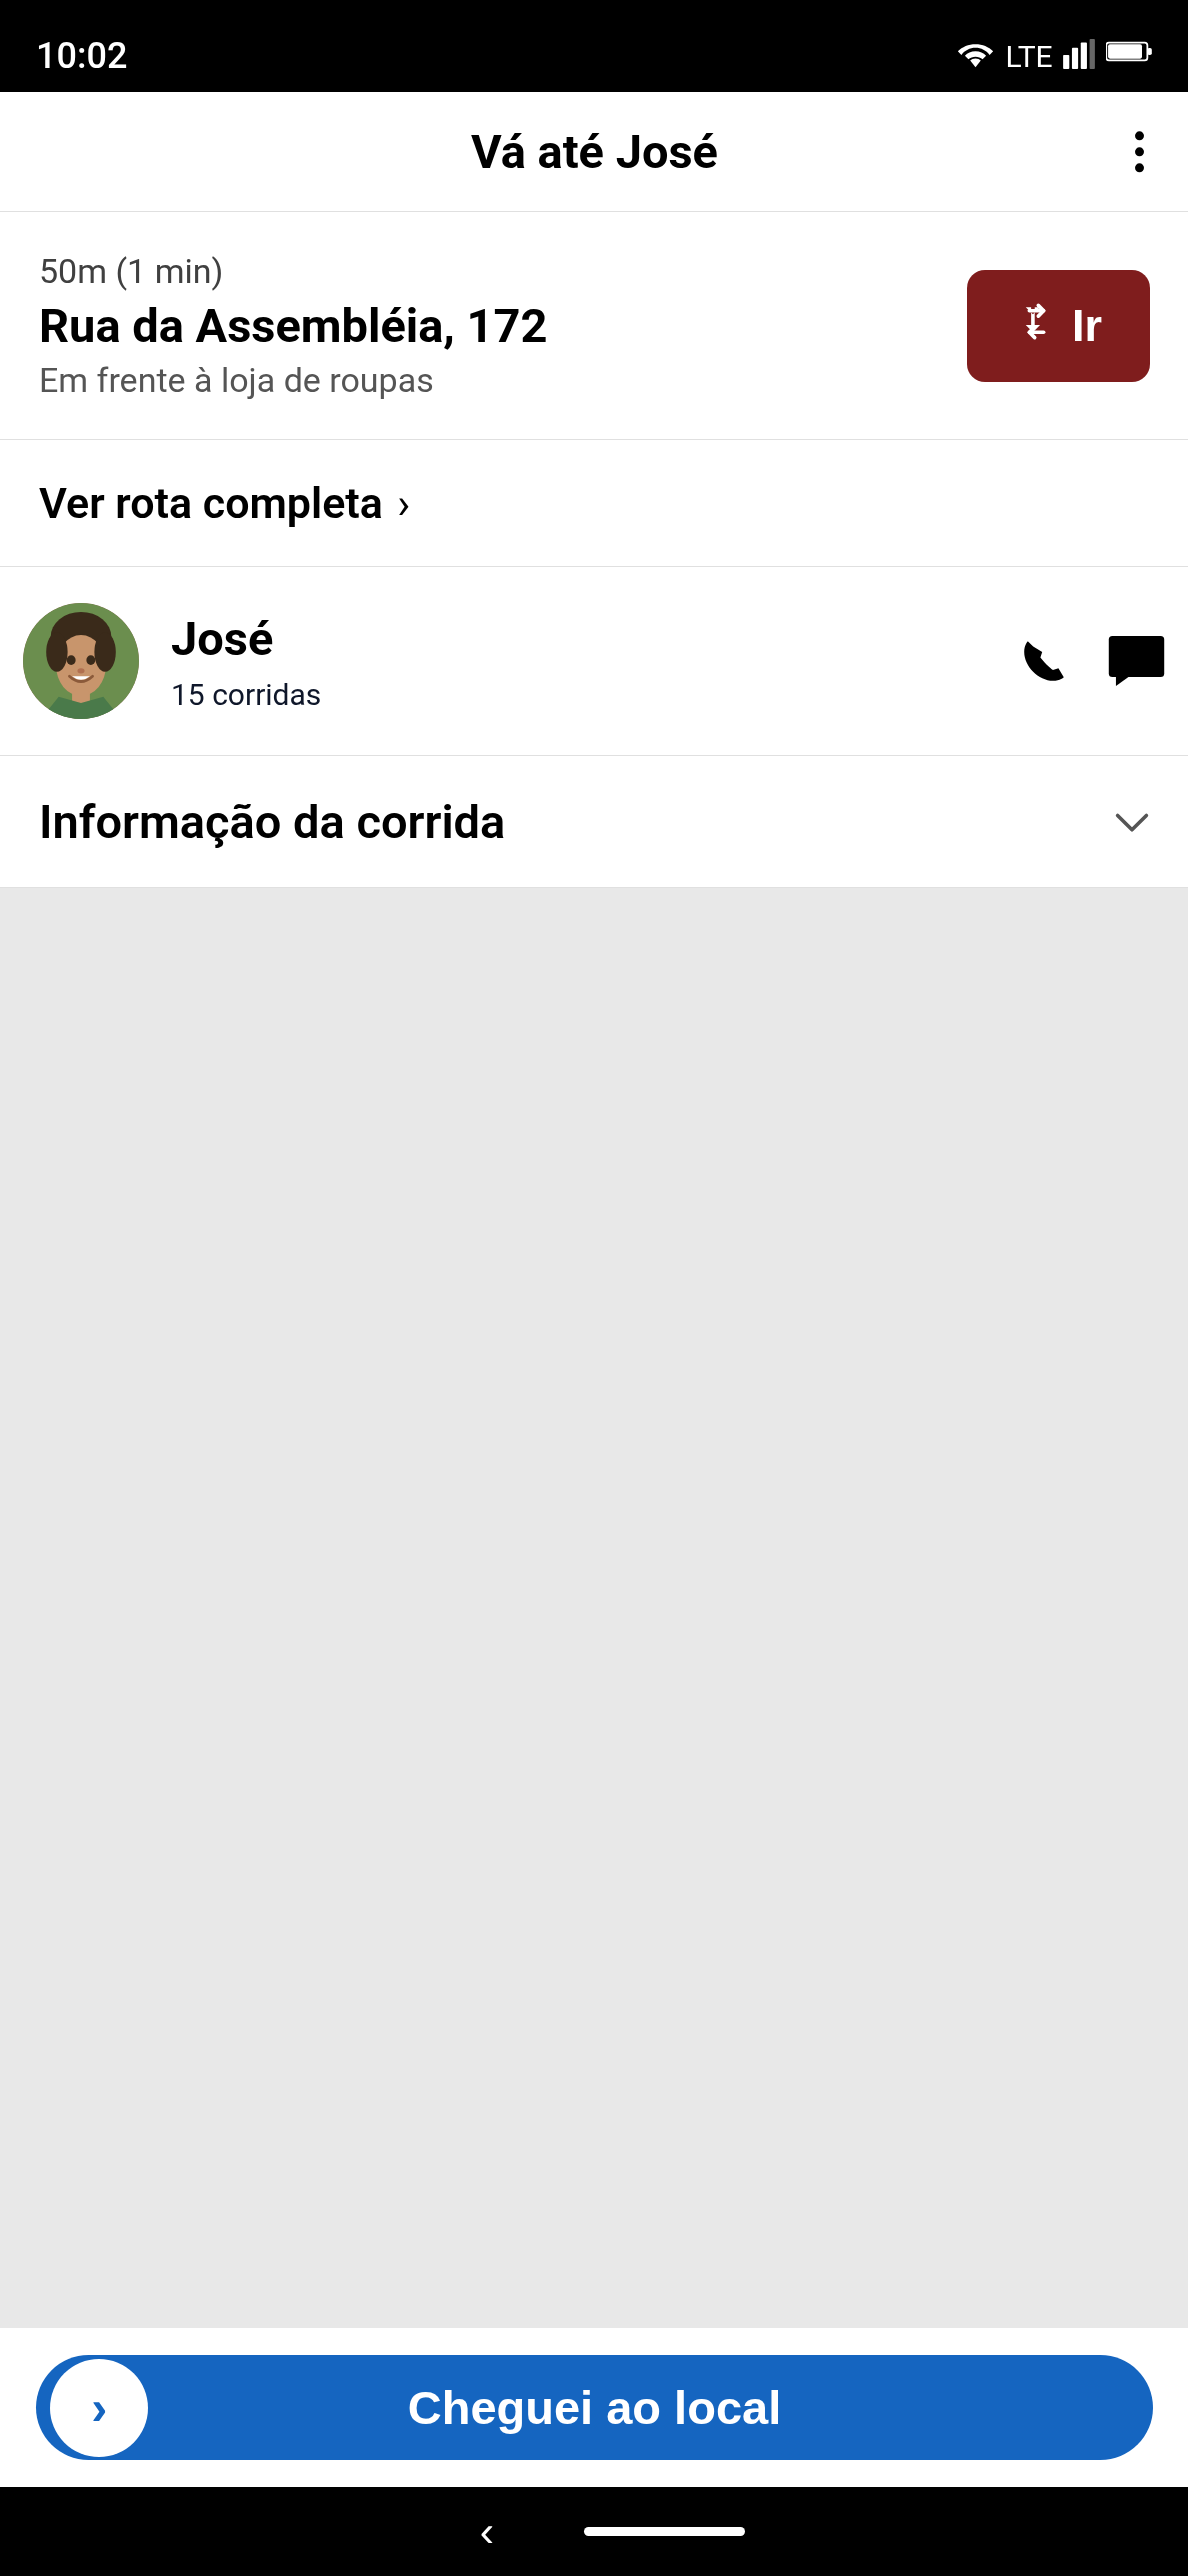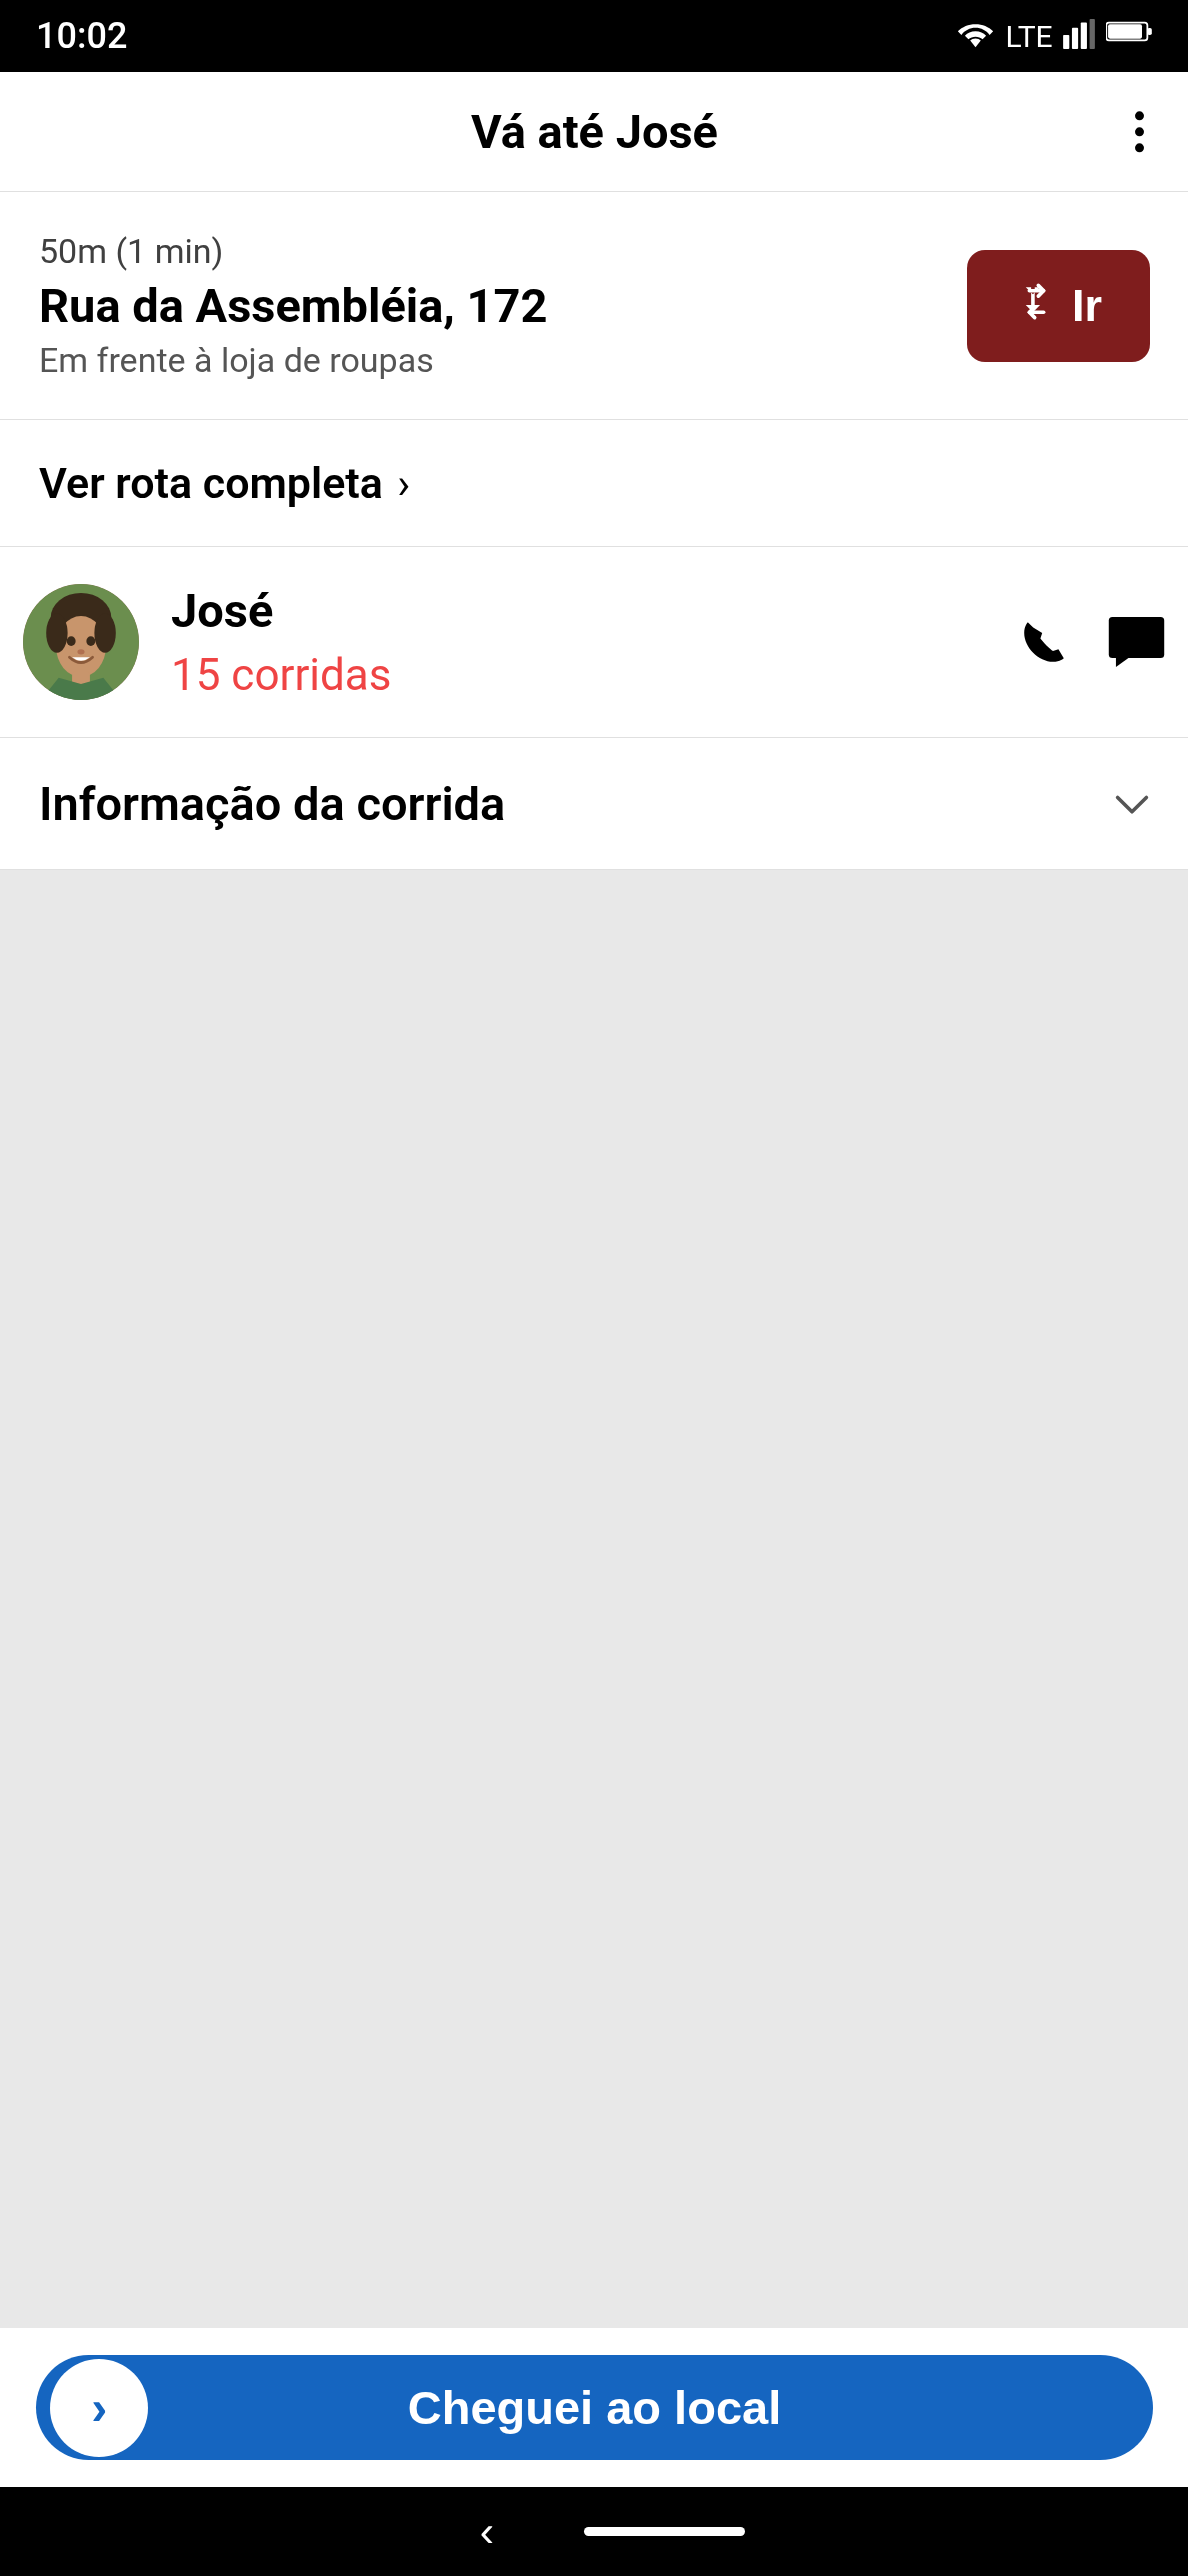--- a/index.html
+++ b/index.html
@@ -17,20 +17,21 @@
     
     .status-bar {
       background: #000;
       color: #fff;
       display: flex;
       align-items: center;
       justify-content: space-between;
       padding: 0 36px;
       height: 72px;
       flex-shrink: 0;
+      margin-top: 20px;
     }
 
     .status-bar-time {
       font-size: 36px;
       font-weight: 500;
     }
 
     .status-bar-icons {
       display: flex;
       align-items: flex-start;
@@ -191,22 +192,22 @@
     }
 
     .passenger-name {
       font-size: 47px;
       font-weight: 700;
       color: #000;
       margin-bottom: 5.4px;
     }
 
     .passenger-rides {
-      font-size: 44px;
-      color: #ef4444;
+      font-size: 30px;
+      color: #0f172a;
       margin-top: 11px;
     }
 
     .passenger-actions {
       display: flex;
       gap: 36px;
       align-items: center;
     }
 
     .action-btn {

